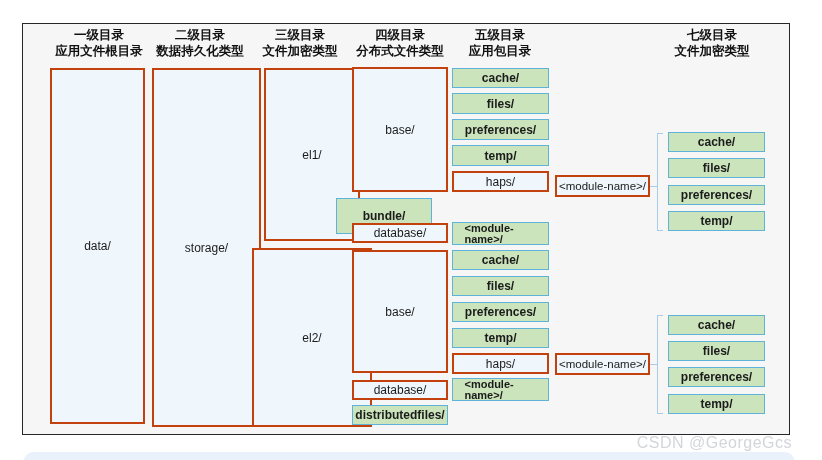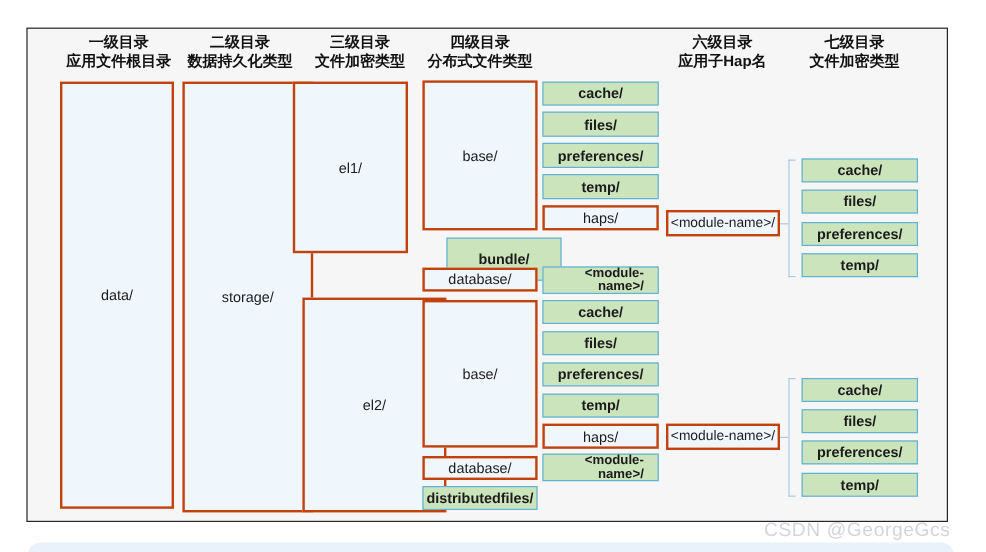--- a/index.html
+++ b/index.html
@@ -3,21 +3,21 @@
 <meta charset="utf-8">
 <style>
   html,body{margin:0;padding:0;background:#fff;}
   #canvas{position:relative;width:822px;height:460px;overflow:hidden;background:#fff;
           font-family:"Liberation Sans","DejaVu Sans",sans-serif;}
   #frame{position:absolute;left:22px;top:23px;width:768px;height:412px;
          border:1.5px solid #262626;background:#f6f6f7;box-sizing:border-box;}
   .hdr{position:absolute;top:27px;transform:translateX(-50%);text-align:center;
        font-size:12.5px;font-weight:600;line-height:16px;color:#111;white-space:nowrap;}
   .box{position:absolute;display:flex;align-items:center;justify-content:center;
-       text-align:right;font-size:12px;color:#1b1b1b;box-sizing:border-box;line-height:12px;}
+       text-align:left;font-size:12px;color:#1b1b1b;box-sizing:border-box;line-height:12px;}
   .blue{background:#eff7fd;border:2px solid #c2410c;}
   .green{background:#cbe4bc;border:1px solid #5fb2d8;font-weight:bold;}
   .mod2line{font-size:11px;line-height:11px;}
   .mod2line span{display:inline-block;width:72px;overflow-wrap:anywhere;}
   .bracket{position:absolute;width:6px;box-sizing:border-box;
            border-left:1px solid #a9cbe9;border-top:1px solid #a9cbe9;border-bottom:1px solid #a9cbe9;}
   .tick{position:absolute;height:1px;width:7px;background:#a9cbe9;}
   #watermark{position:absolute;right:30px;top:434px;font-size:16px;color:#d3d5d9;letter-spacing:.5px;}
   #notebar{position:absolute;left:23px;top:452px;width:772px;height:22px;
            background:#e9f1fb;border-radius:12px;}
@@ -37,36 +37,36 @@
     <span>数据持久化类型</span>
   </div>
   <div class="hdr" style="left:300px">
     <span>三级目录</span><br>
     <span>文件加密类型</span>
   </div>
   <div class="hdr" style="left:400px">
     <span>四级目录</span><br>
     <span>分布式文件类型</span>
   </div>
-  <div class="hdr" style="left:602px">
-    <span>六级目录</span><br>
-    <span>应用子Hap名</span>
+  <div class="hdr" style="left:500px">
+    <span>五级目录</span><br>
+    <span>应用包目录</span>
   </div>
   <div class="hdr" style="left:712px">
     <span>七级目录</span><br>
     <span>文件加密类型</span>
   </div>
 
   <div class="box blue" style="left:50px;top:68px;width:95px;height:356px">data/</div>
   <div class="box blue" style="left:152px;top:68px;width:109px;height:359px">storage/</div>
-  <div class="box blue" style="left:244px;top:68px;width:96px;height:143px">el1/</div>
+  <div class="box blue" style="left:264px;top:68px;width:96px;height:173px">el1/</div>
   <div class="box blue" style="left:252px;top:248px;width:120px;height:179px">el2/</div>
 
   <div class="box blue" style="left:352px;top:67px;width:96px;height:125px">base/</div>
-  <div class="box green" style="left:372px;top:198px;width:96px;height:36px">bundle/</div>
+  <div class="box green" style="left:336px;top:198px;width:96px;height:36px">bundle/</div>
   <div class="box blue" style="left:352px;top:223px;width:96px;height:20px">database/</div>
 
   <div class="box blue" style="left:352px;top:250px;width:96px;height:123px">base/</div>
   <div class="box blue" style="left:352px;top:380px;width:96px;height:20px">database/</div>
   <div class="box green" style="left:352px;top:405px;width:96px;height:20px">distributedfiles/</div>
 
   <div class="box green" style="left:452px;top:68px;width:97px;height:20px">cache/</div>
   <div class="box green" style="left:452px;top:93px;width:97px;height:21px">files/</div>
   <div class="box green" style="left:452px;top:119px;width:97px;height:21px">preferences/</div>
   <div class="box green" style="left:452px;top:145px;width:97px;height:21px">temp/</div>

